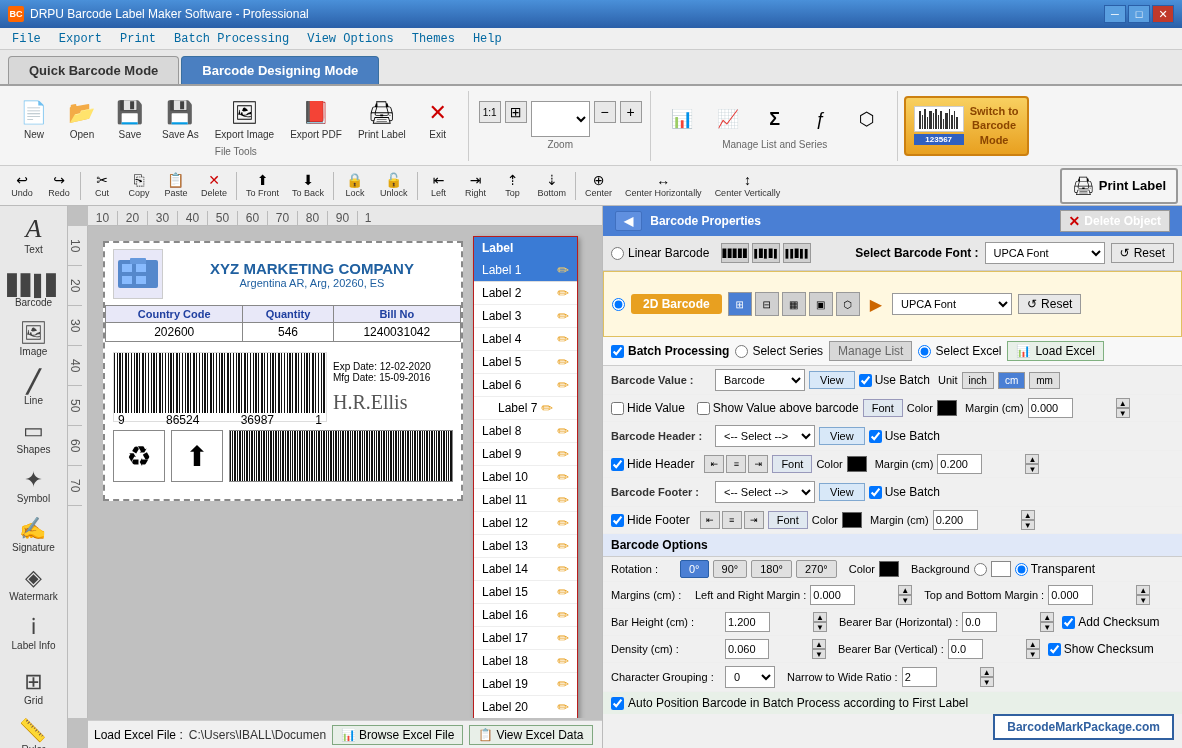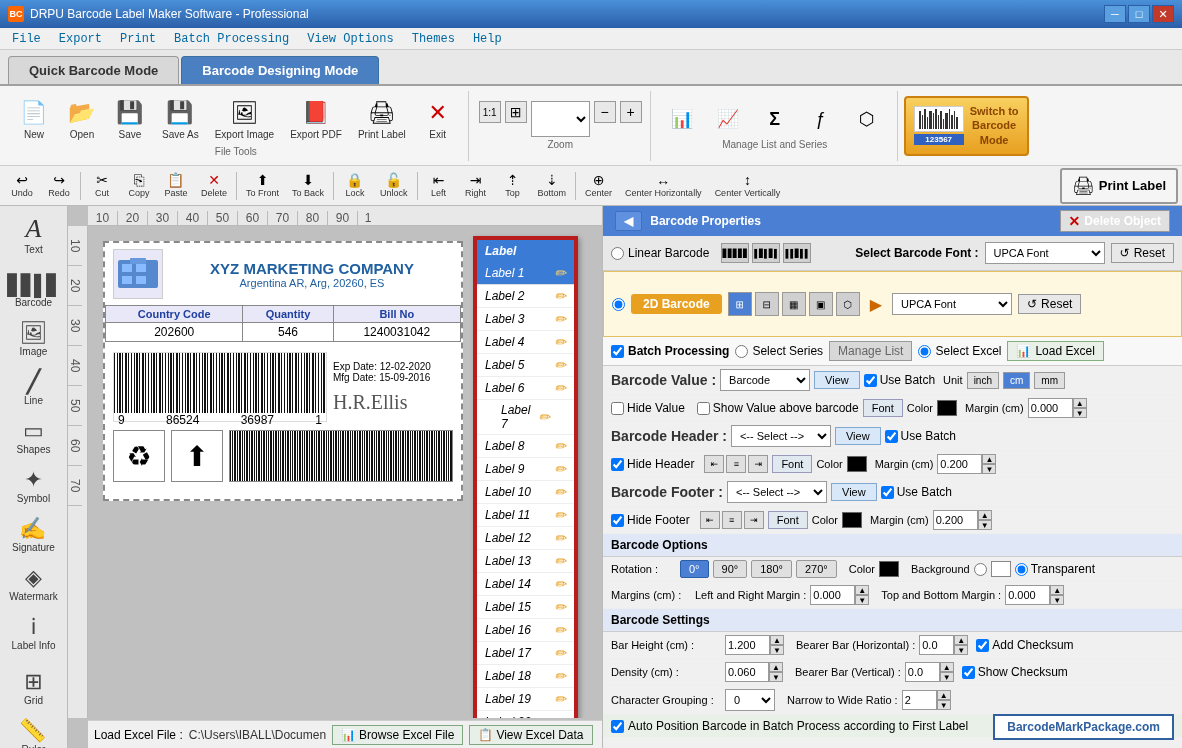--- a/index.html
+++ b/index.html
@@ -88,30 +88,30 @@
     
     
     .bp-row { display: flex; align-items: center; gap: 6px; padding: 4px 8px; border-bottom: 1px solid #ddd; flex-wrap: wrap; }
     .bp-row label { display: flex; align-items: center; gap: 4px; cursor: pointer; font-size: 11px; }
     .radio-btn { display: flex; align-items: center; gap: 4px; cursor: pointer; font-size: 11px; }
     .manage-list-btn { background: #d8d8d8; border: 1px solid #999; padding: 2px 8px; cursor: pointer; font-size: 11px; color: #666; }
     .load-excel-btn { background: #e8f0e8; border: 1px solid #80b080; padding: 2px 8px; cursor: pointer; font-size: 11px; display: flex; align-items: center; gap: 4px; }
     
     
     .prop-row { display: flex; align-items: center; gap: 4px; padding: 3px 8px; border-bottom: 1px solid #eee; flex-wrap: wrap; }
-    .prop-label { font-weight: bold; font-size: 14px; min-width: 100px; color: #333; }
+    .prop-label { font-weight: bold; font-size: 11px; min-width: 100px; color: #333; }
     .prop-select { height: 22px; border: 1px solid #999; background: white; padding: 0 4px; font-size: 11px; }
     .view-btn { background: #d8e8f8; border: 1px solid #80a8d0; padding: 2px 10px; cursor: pointer; font-size: 11px; }
     .color-box { width: 20px; height: 16px; background: #000; border: 1px solid #666; cursor: pointer; }
     .color-box.white { background: white; }
     .align-icons { display: flex; gap: 2px; }
     .align-icon { width: 20px; height: 18px; background: #e0e0e0; border: 1px solid #999; cursor: pointer; display: flex; align-items: center; justify-content: center; font-size: 9px; }
     .font-btn { background: #e0e8f0; border: 1px solid #99b; padding: 2px 8px; cursor: pointer; font-size: 11px; }
     .num-input { width: 55px; height: 20px; border: 1px solid #999; background: white; padding: 0 2px; font-size: 11px; }
-    .spin-container { display: flex; align-items: center; }
+    .spin-container { display: flex; align-items: center; gap: 43px; }
     .spin-btn { width: 14px; height: 10px; background: #e0e0e0; border: 1px solid #999; cursor: pointer; font-size: 8px; display: flex; align-items: center; justify-content: center; }
     
     
     .rotation-btn { background: #e0e0e0; border: 1px solid #999; padding: 2px 8px; cursor: pointer; font-size: 11px; border-radius: 2px; }
     .rotation-btn.active { background: #4a7fd4; color: white; border-color: #2a5fa8; }
     
     
     .settings-title { font-weight: bold; font-size: 12px; padding: 4px 8px; background: #e0e8f8; border-bottom: 1px solid #ccc; }
     .checkbox-row { padding: 4px 8px; display: flex; align-items: center; gap: 4px; font-size: 11px; background: #e8f0e8; }
     
@@ -473,21 +473,21 @@
           </div>
         </div>
 
         <div style="display:flex; align-items:center; gap:6px; padding:4px 8px 8px;">
           <div style="width:52px; height:52px; border:1px solid #888; display:flex; align-items:center; justify-content:center; font-size:28px;">♻</div>
           <div style="width:52px; height:52px; border:1px solid #888; display:flex; align-items:center; justify-content:center; font-size:28px;">⬆</div>
           <div style="flex:1; height:52px; border:1px solid #888; background: repeating-linear-gradient(to right, #111 0px, #111 1px, white 1px, white 2px, #111 2px, #111 3px, white 3px, white 4px, #111 4px, #111 6px, white 6px, white 7px, #111 7px, #111 8px, white 8px, white 9px, #111 9px, #111 11px, white 11px, white 12px);"></div>
         </div>
       </div>
 
-      <div style="position:absolute; top:10px; left:385px; width:105px; background:white; border:4px solid #b91c1c; box-shadow:2px 2px 5px rgba(0,0,0,0.3); z-index:10;font-style:italic;">
+      <div style="position:absolute; top:10px; left:385px; width:105px; background:white; border:1px solid #b91c1c; box-shadow:2px 2px 5px rgba(0,0,0,0.3); z-index:10;">
         <div style="background:#3a7bd5; color:white; padding:4px 8px; font-weight:bold; font-size:12px; display:flex; justify-content:space-between; align-items:center;">
           <span>Label</span>
         </div>
         <div style="padding:3px 8px; cursor:pointer; display:flex; justify-content:space-between; align-items:center; background:#3a7bd5; color:white; border-bottom:1px solid #ddd;">
           <span>Label 1</span>
             <span style="color:#ffd060; font-size:14px;">✏</span>
         </div>
         <div style="padding:3px 8px; cursor:pointer; display:flex; justify-content:space-between; align-items:center; border-bottom:1px solid #eee;">
           <span>Label 2</span>
             <span style="color:#e8a020; font-size:14px;">✏</span>
@@ -797,21 +797,20 @@
       <span style="font-size:11px; margin-left:8px;">Top and Bottom Margin :</span>
       <div class="spin-container">
         <input type="text" class="num-input" value="0.000" style="width: 45px;">
         <div style="display:flex; flex-direction:column;">
           <div class="spin-btn">▲</div>
           <div class="spin-btn">▼</div>
         </div>
       </div>
     </div>
 
-    <div class="settings-title">Barcode Settings</div>
     <div class="prop-row">
       <span style="font-size:11px; min-width:110px;">Bar Height (cm) :</span>
       <div class="spin-container">
         <input type="text" class="num-input" value="1.200" style="width: 45px;">
         <div style="display:flex; flex-direction:column;">
           <div class="spin-btn">▲</div>
           <div class="spin-btn">▼</div>
         </div>
       </div>
       <span style="font-size:11px; margin-left:8px;">Bearer Bar (Horizontal) :</span>

